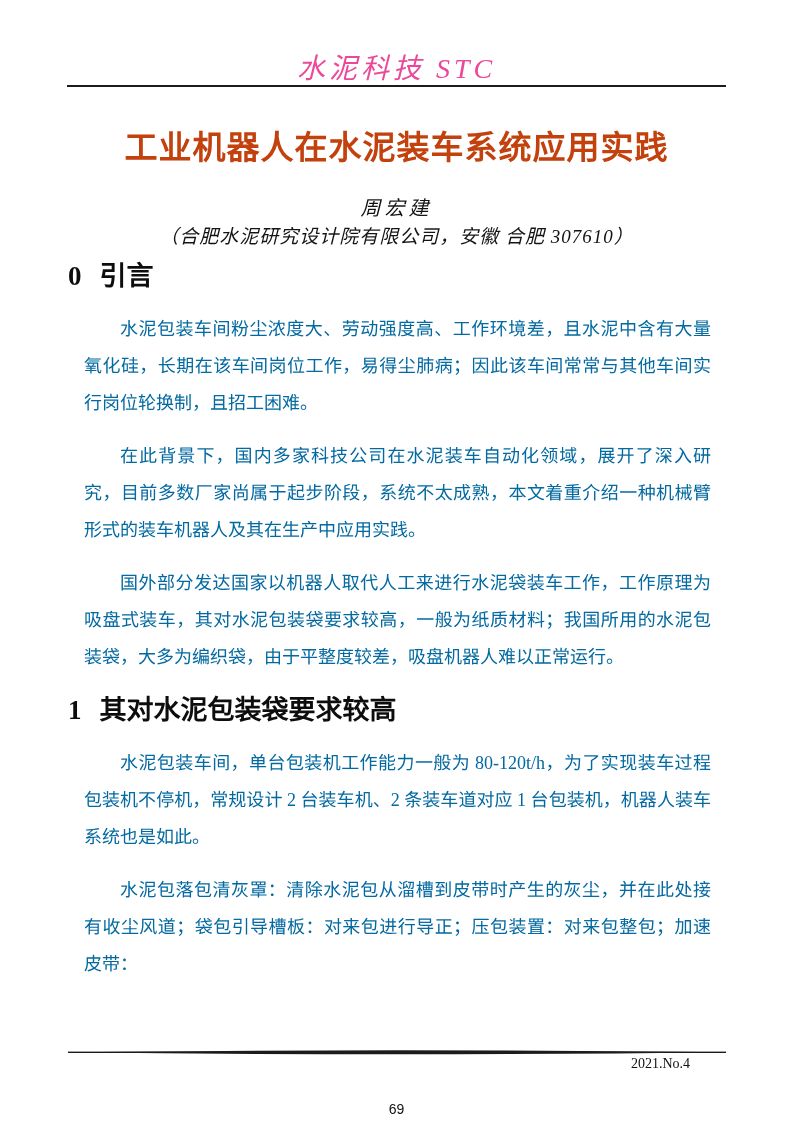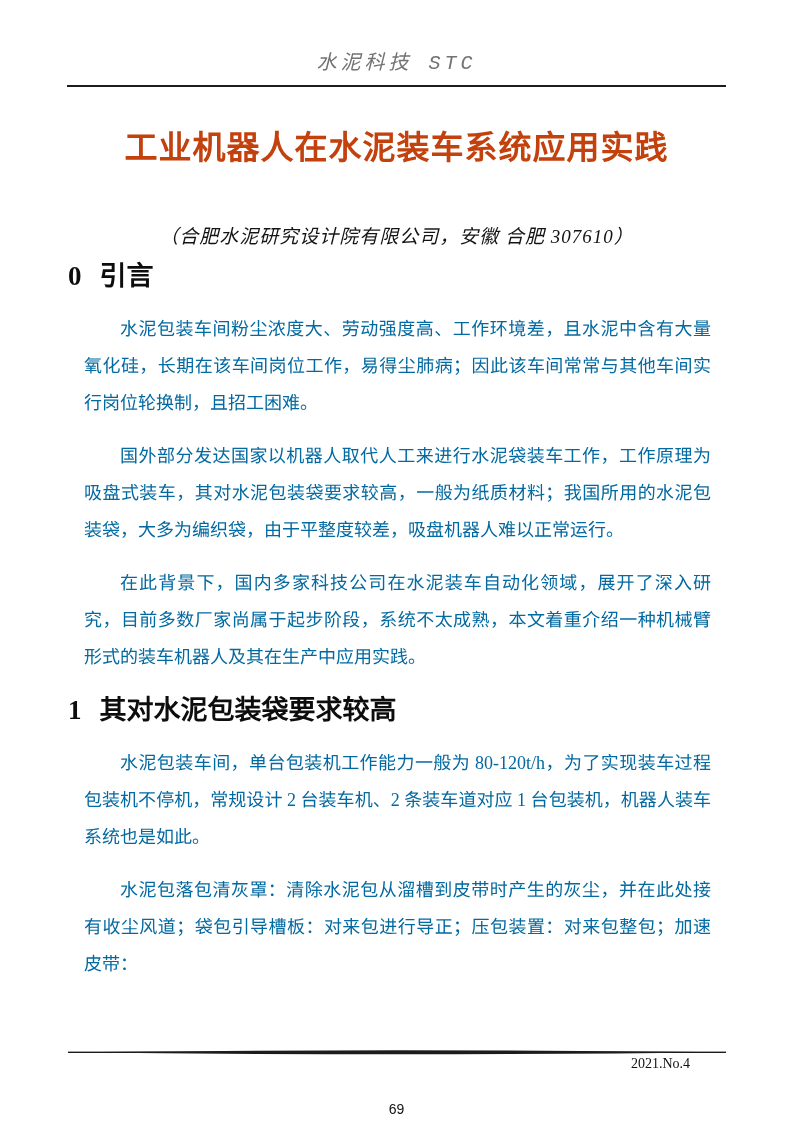--- a/index.html
+++ b/index.html
@@ -16,25 +16,25 @@
     font-family: "Liberation Serif", serif;
     overflow: hidden;
   }
   
   .running-head {
     position: absolute;
     top: 46px;
     left: 0;
     width: 100%;
     text-align: center;
-    font-size: 20px;
+    font-size: 28px;
     font-style: italic;
     letter-spacing: 4px;
-    font-family: Liberation Mono, monospace;
-    color: #737373;
+    font-family: Liberation Serif, serif;
+    color: #ec4899;
   }
   .head-rule {
     position: absolute;
     top: 85px;
     left: 67px;
     width: 659px;
     height: 0;
     border-top: 2.5px solid #1c1c1c;
   }
   
@@ -129,30 +129,31 @@
 </style>
 </head>
 <body>
 
 <div class="page">
 
   <div class="running-head">水泥科技 STC</div>
   <div class="head-rule"></div>
 
   <h1 class="article-title">工业机器人在水泥装车系统应用实践</h1>
+  <div class="author">周宏建</div>
   <div class="affiliation">（合肥水泥研究设计院有限公司，安徽 合肥 307610）</div>
 
   <div class="body-text">
 
     <h2 class="section-heading">
       <span class="sec-num">0</span><span>引言</span>
     </h2>
     <p>水泥包装车间粉尘浓度大、劳动强度高、工作环境差，且水泥中含有大量氧化硅，长期在该车间岗位工作，易得尘肺病；因此该车间常常与其他车间实行岗位轮换制，且招工困难。</p>
+    <p>在此背景下，国内多家科技公司在水泥装车自动化领域，展开了深入研究，目前多数厂家尚属于起步阶段，系统不太成熟，本文着重介绍一种机械臂形式的装车机器人及其在生产中应用实践。</p>
     <p>国外部分发达国家以机器人取代人工来进行水泥袋装车工作，工作原理为吸盘式装车，其对水泥包装袋要求较高，一般为纸质材料；我国所用的水泥包装袋，大多为编织袋，由于平整度较差，吸盘机器人难以正常运行。</p>
-    <p>在此背景下，国内多家科技公司在水泥装车自动化领域，展开了深入研究，目前多数厂家尚属于起步阶段，系统不太成熟，本文着重介绍一种机械臂形式的装车机器人及其在生产中应用实践。</p>
 
     <h2 class="section-heading">
       <span class="sec-num">1</span><span>其对水泥包装袋要求较高</span>
     </h2>
     <p>水泥包装车间，单台包装机工作能力一般为 80-120t/h，为了实现装车过程包装机不停机，常规设计 2 台装车机、2 条装车道对应 1 台包装机，机器人装车系统也是如此。</p>
     <p>水泥包落包清灰罩：清除水泥包从溜槽到皮带时产生的灰尘，并在此处接有收尘风道；袋包引导槽板：对来包进行导正；压包装置：对来包整包；加速皮带：</p>
 
   </div>
 
   <svg class="footer-rule" viewBox="0 0 658 6" preserveAspectRatio="none">

